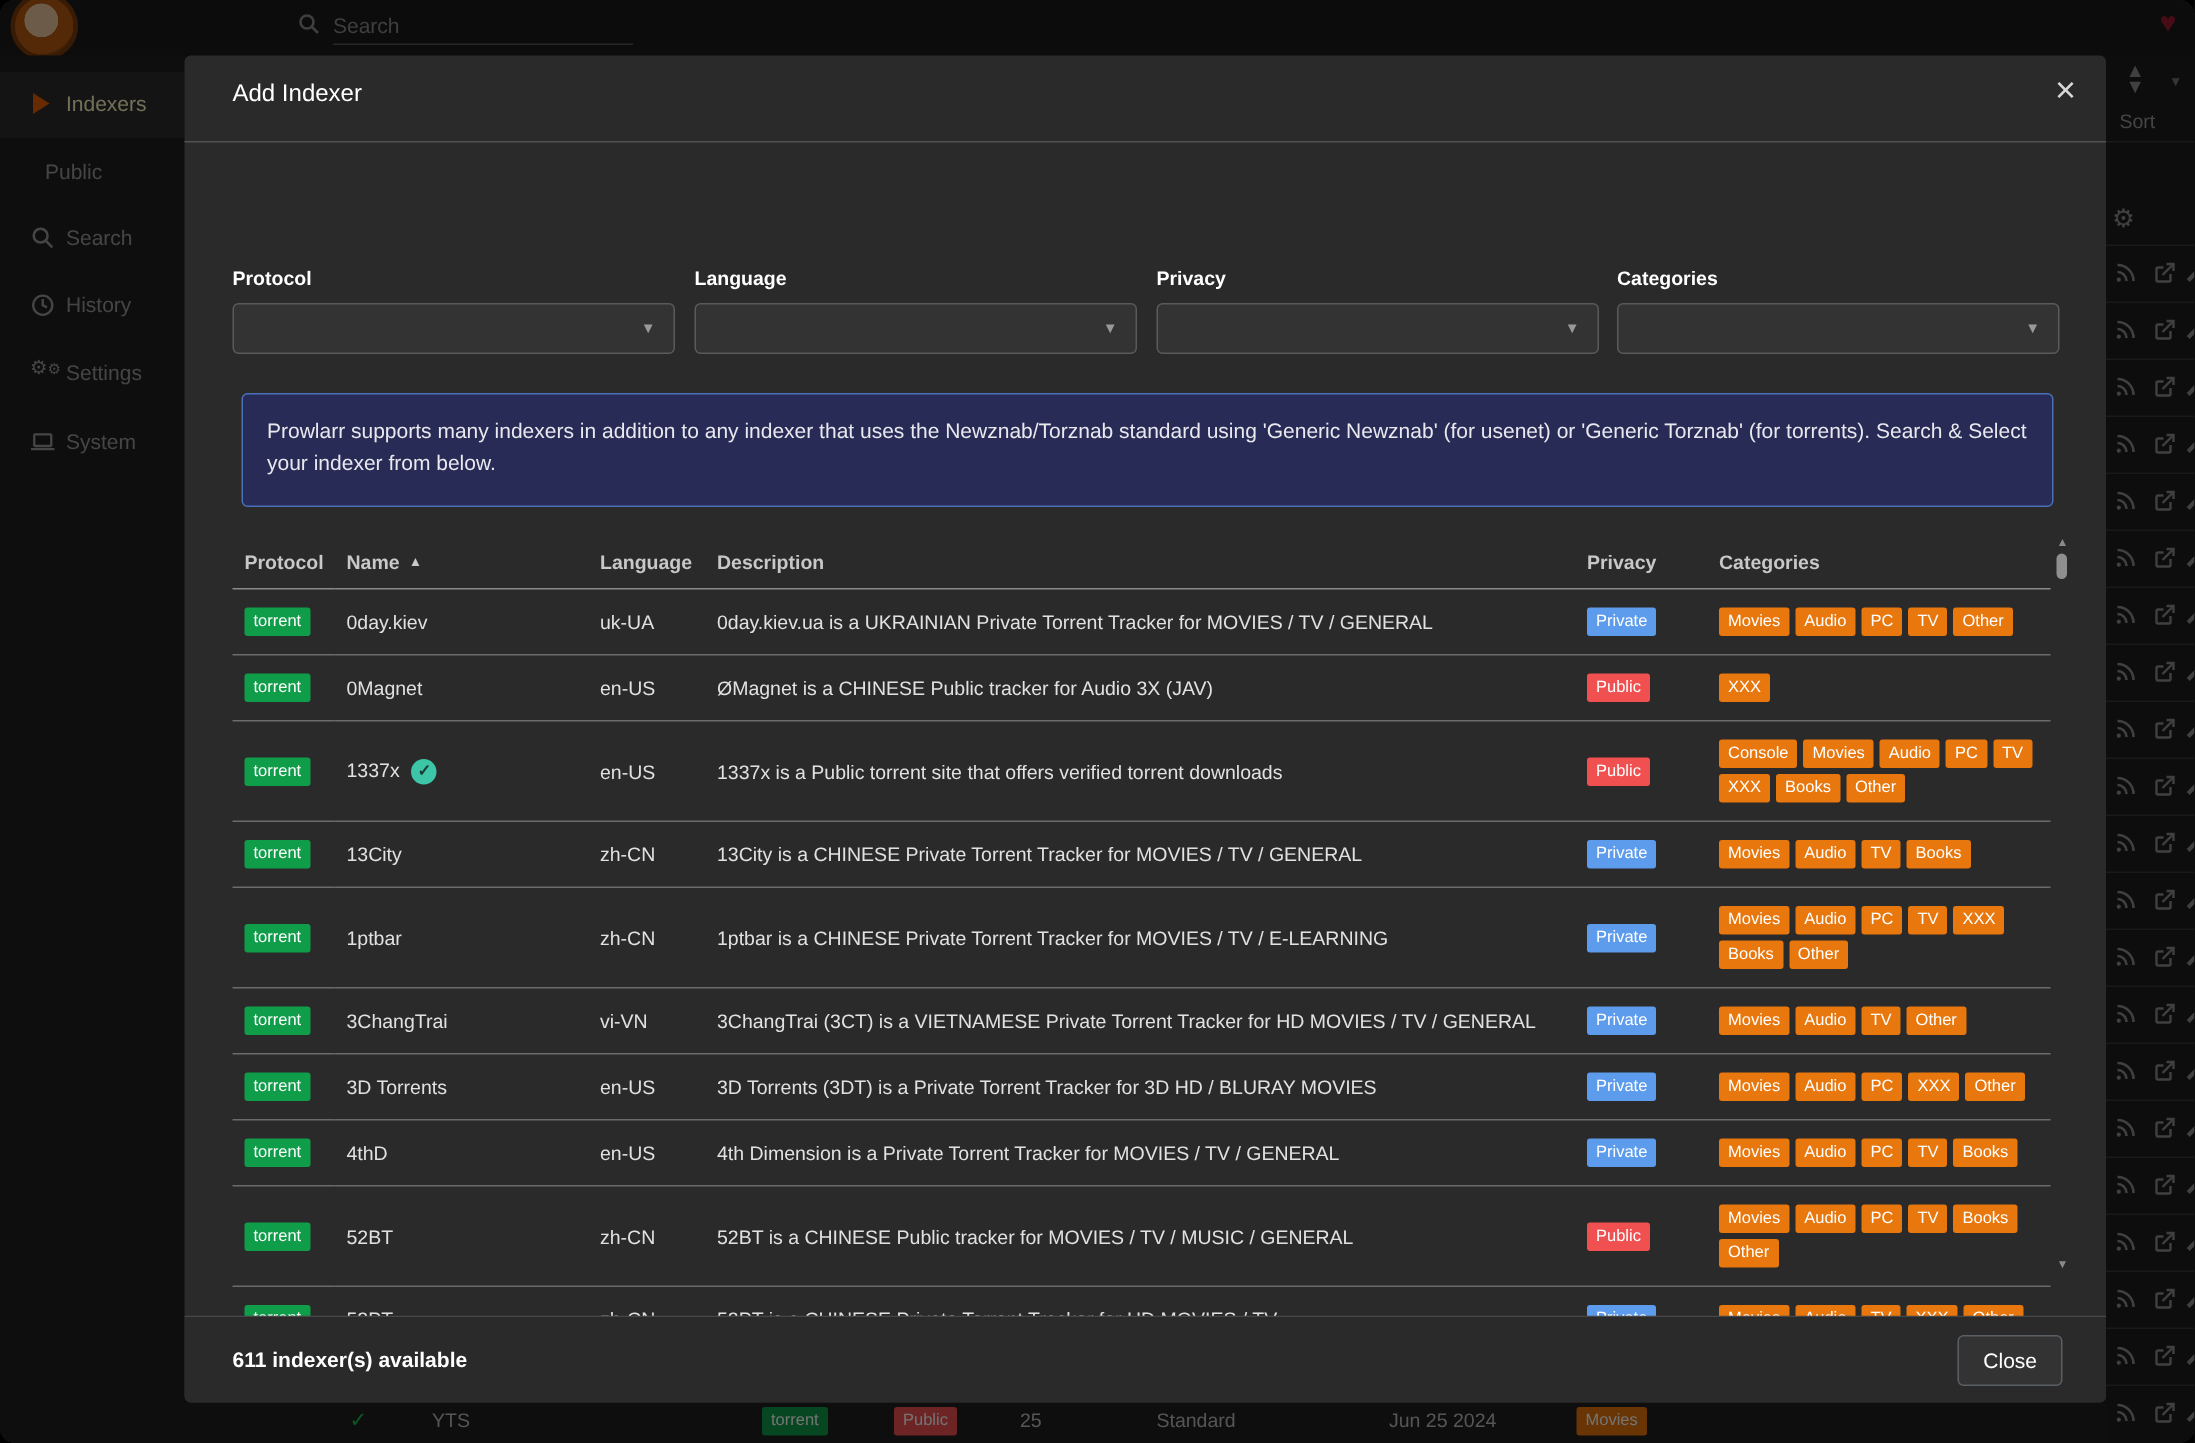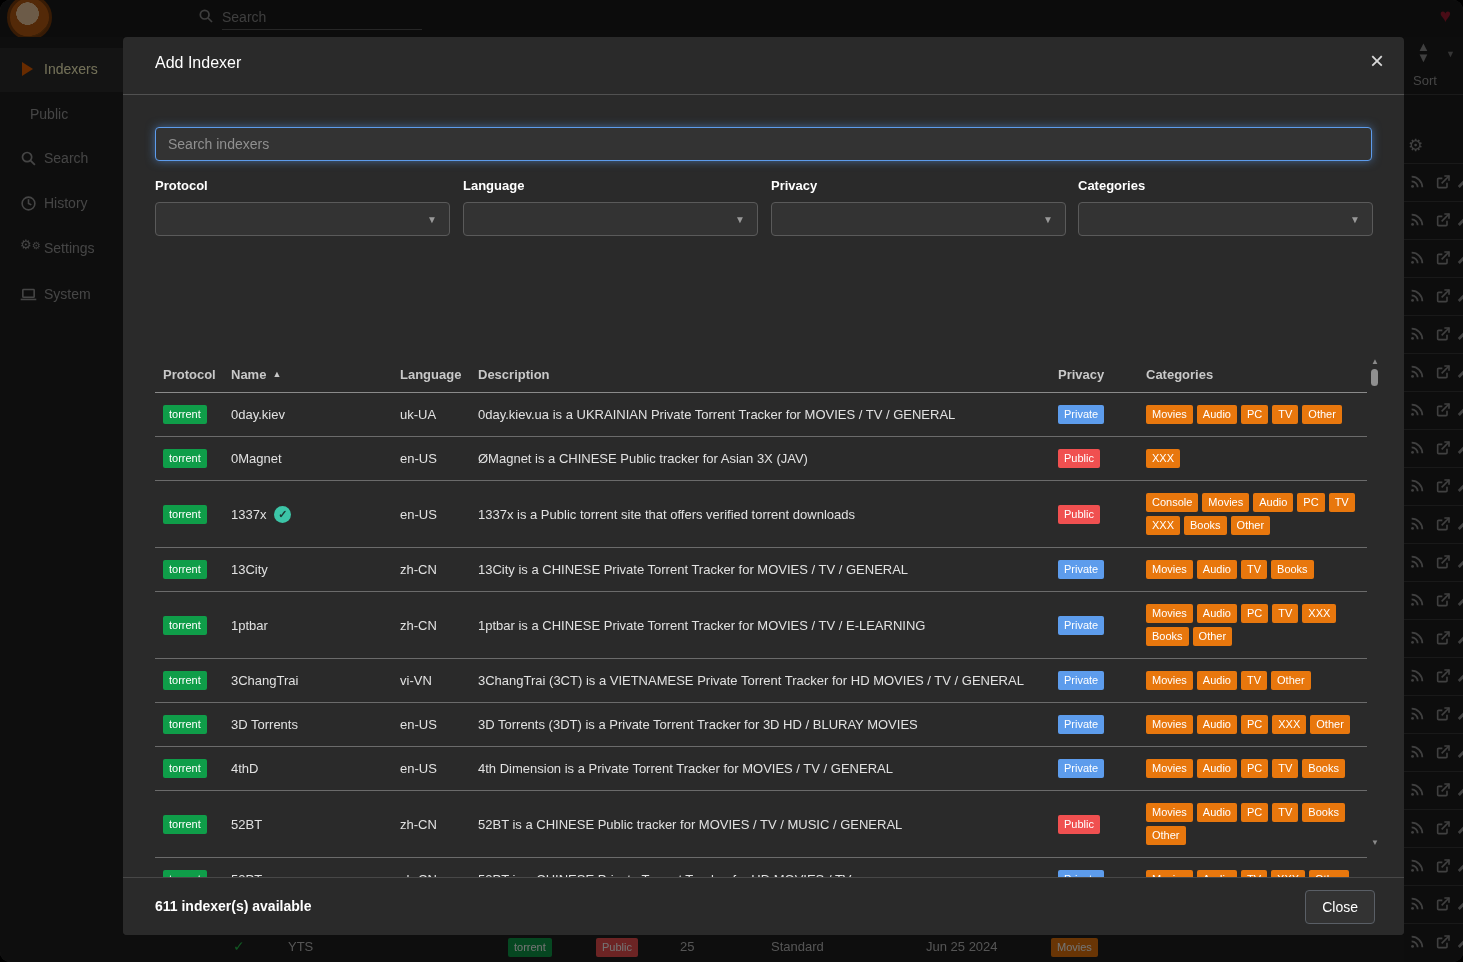--- a/index.html
+++ b/index.html
@@ -76,21 +76,21 @@
 
   .info-box { position:absolute; left:38px; top:225px; width:1208px; height:76px; background:#272b55;
               border:1px solid #4b6fb9; border-radius:4px; color:#e8e8ee; font-size:14px; line-height:21px; padding:14px 16px; }
 
   .tbl { position:absolute; left:32px; top:322px; width:1212px; border-collapse:collapse; table-layout:fixed; }
   .tbl th { text-align:left; font-size:13px; color:#c8c8c8; padding:8px 8px 10px; border-bottom:1px solid #8a8a8a; }
   .tbl .sort-asc { font-size:9px; color:#c8c8c8; margin-left:6px; vertical-align:2px; }
   .tbl td { font-size:13px; color:#e1e1e1; padding:10px 8px; border-bottom:1px solid #6b6b6b; vertical-align:middle; }
   .tbl tr:last-child td { border-bottom:1px solid #6b6b6b; }
   .c-proto{width:68px} .c-name{width:169px} .c-lang{width:78px} .c-desc{width:580px} .c-priv{width:88px} .c-cat{width:229px}
-  .name-wrap { display:inline-flex; align-items:center; gap:8px; }
+  .name-wrap { display:inline-flex; align-items:flex-start; gap:8px; }
   .added-check { display:none; width:17px; height:17px; border-radius:50%; background:#3cc5a7; color:#1d3a33;
                  font-size:11px; font-weight:bold; text-align:center; line-height:17px; }
   tr.is-added .added-check { display:inline-block; }
   td.desc { white-space:nowrap; overflow:hidden;margin-top:20px; }
 
   .m-scroll { position:absolute; left:1247px; top:320px; width:10px; height:490px; }
   .m-scroll .arr { position:absolute; left:1px; font-size:8px; color:#8a8a8a; }
   .m-scroll .a-up{ top:0; } .m-scroll .a-dn{ bottom:0; }
   .m-scroll .thumb { position:absolute; left:1px; top:12px; width:7px; height:17px; background:#8f8f8f; border-radius:4px; }
 
@@ -644,21 +644,20 @@
   </div>
 
   <div class="overlay"></div>
 
   <div class="modal">
     <div class="m-header">
       <div class="m-title">Add Indexer</div>
       <button class="m-close">×</button>
     </div>
 
-    <input class="m-search" placeholder="Search indexers" style="">
 
     <div class="filter f0">
       <div class="f-lbl">Protocol</div>
       <div class="f-sel">
           <span class="caret">▼</span>
         </div>
     </div>
     <div class="filter f1">
       <div class="f-lbl">Language</div>
       <div class="f-sel">
@@ -671,20 +670,21 @@
           <span class="caret">▼</span>
         </div>
     </div>
     <div class="filter f3">
       <div class="f-lbl">Categories</div>
       <div class="f-sel">
           <span class="caret">▼</span>
         </div>
     </div>
 
+    <div class="info-box">Prowlarr supports many indexers in addition to any indexer that uses the Newznab/Torznab standard using 'Generic Newznab' (for usenet) or 'Generic Torznab' (for torrents). Search &amp; Select your indexer from below.</div>
 
     <table class="tbl">
       <thead>
         <tr>
           <th class="c-proto"><span>Protocol</span></th>
           <th class="c-name"><span>Name</span><span class="sort-asc">▲</span></th>
           <th class="c-lang"><span>Language</span></th>
           <th class="c-desc"><span>Description</span></th>
           <th class="c-priv"><span>Privacy</span></th>
           <th class="c-cat"><span>Categories</span></th>
@@ -700,21 +700,21 @@
     <td class="c-desc desc">0day.kiev.ua is a UKRAINIAN Private Torrent Tracker for MOVIES / TV / GENERAL</td>
     <td class="c-priv"><span class="badge b-private">Private</span></td>
     <td class="c-cat"><span class="badge b-cat">Movies</span><span class="badge b-cat">Audio</span><span class="badge b-cat">PC</span><span class="badge b-cat">TV</span><span class="badge b-cat">Other</span></td>
   </tr>
           <tr>
     <td class="c-proto"><span class="badge b-torrent">torrent</span></td>
     <td class="c-name"><span class="name-wrap">
                 <span>0Magnet</span>
               </span></td>
     <td class="c-lang">en-US</td>
-    <td class="c-desc desc">ØMagnet is a CHINESE Public tracker for Asian 3X (JAV)</td>
+    <td class="c-desc desc">ØMagnet is a CHINESE Public tracker for Audio 3X (JAV)</td>
     <td class="c-priv"><span class="badge b-public">Public</span></td>
     <td class="c-cat"><span class="badge b-cat">XXX</span></td>
   </tr>
           <tr class="is-added">
     <td class="c-proto"><span class="badge b-torrent">torrent</span></td>
     <td class="c-name"><span class="name-wrap">
                 <span>1337x</span>
                 <span class="added-check">✓</span>
               </span></td>
     <td class="c-lang">en-US</td>

